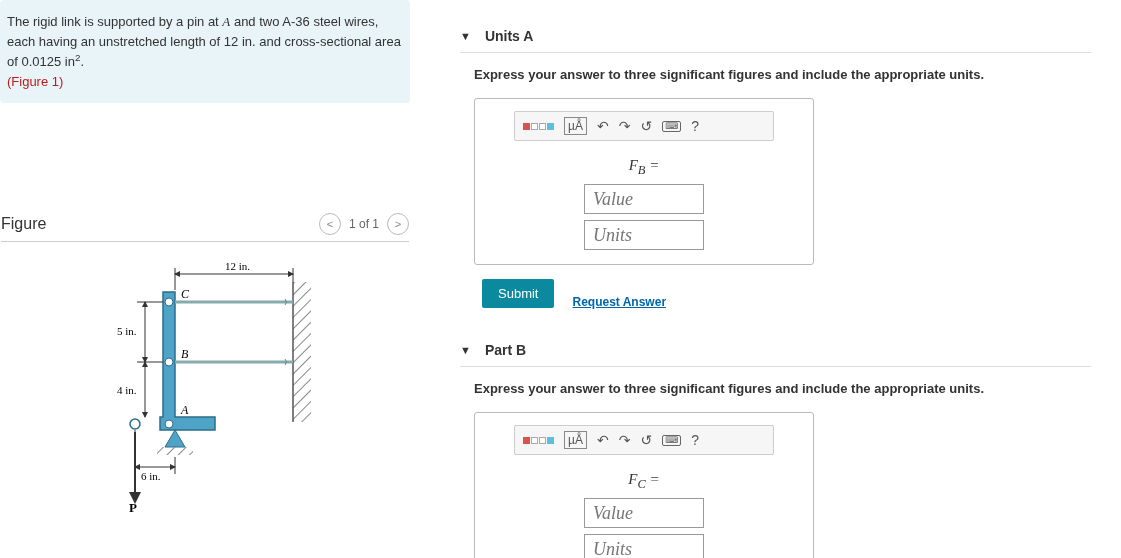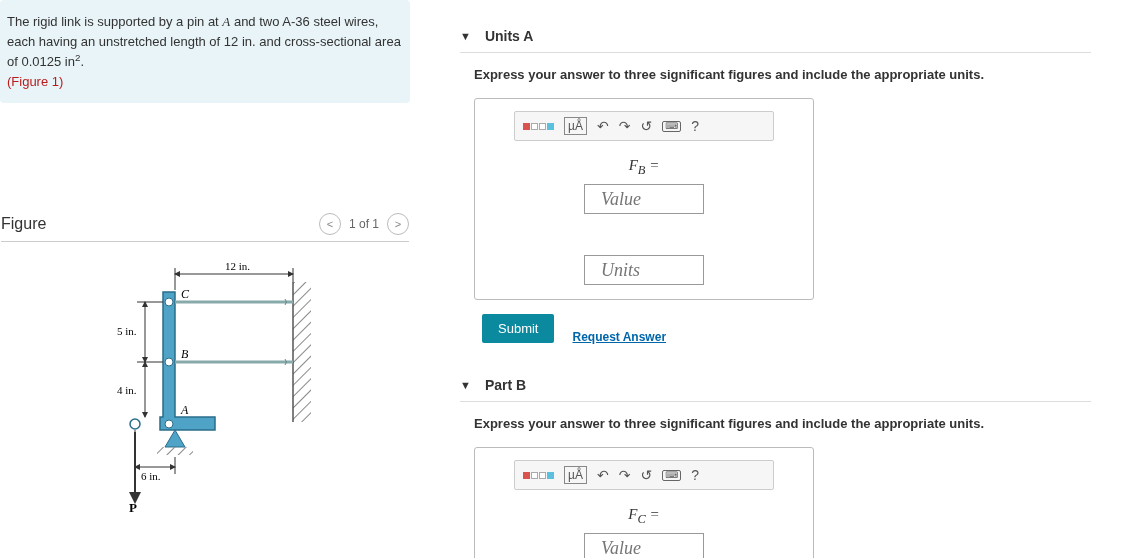--- a/index.html
+++ b/index.html
@@ -26,23 +26,23 @@
 .toolbar { display: flex; align-items: center; gap: 10px; background: #f6f6f6; border: 1px solid #ccc; border-radius: 2px; padding: 4px 8px; width: 260px; margin: 0 auto 16px; height: 30px; }
 .tool-item { color: #555; font-size: 14px; display: inline-flex; align-items: center; }
 .template-icon { display: inline-flex; gap: 1px; }
 .template-icon span { width: 7px; height: 7px; }
 .sq-r { background: #d9534f; }
 .sq-w { background: #fff; border: 1px solid #aaa; }
 .sq-b { background: #5bc0de; }
 .munit { border: 1px solid #888; padding: 1px 3px; font-size: 12px; }
 .input-row { display: flex; align-items: center; gap: 6px; flex-direction: column; }
 .var-label { font-style: italic; font-family: 'Times New Roman', serif; font-size: 15px; }
-.input-field { border: 1px solid #999; height: 30px; padding: 4px 16px; font-style: italic; font-family: 'Times New Roman', serif; font-size: 18px; color: #aaa; background: #fff; }
+.input-field { border: 1px solid #999; height: 30px; padding: 4px 8px; font-style: italic; font-family: 'Times New Roman', serif; font-size: 18px; color: #aaa; background: #fff; }
 .val-input { width: 120px; }
-.unit-input { width: 120px; margin-top: 35px; }
+.unit-input { width: 120px; }
 .actions { display: flex; align-items: center; gap: 18px; padding-left: 8px; }
 .submit-btn { background: #0b8a9f; color: #fff; border: none; padding: 7px 16px; cursor: pointer; font-size: 13px; border-radius: 2px; }
 .req-link { color: #0066aa; text-decoration: underline; cursor: pointer; font-size: 12px; font-weight: bold; margin-top: 18px; }
 sup { font-size: 0.75em; }
 .ital { font-style: italic; font-family: 'Times New Roman', serif; }
 .kbd-icon { border: 1px solid #666; padding: 0 2px; font-size: 9px; border-radius: 2px; line-height: 1; }
 </style>
 </head>
 <body>
 

